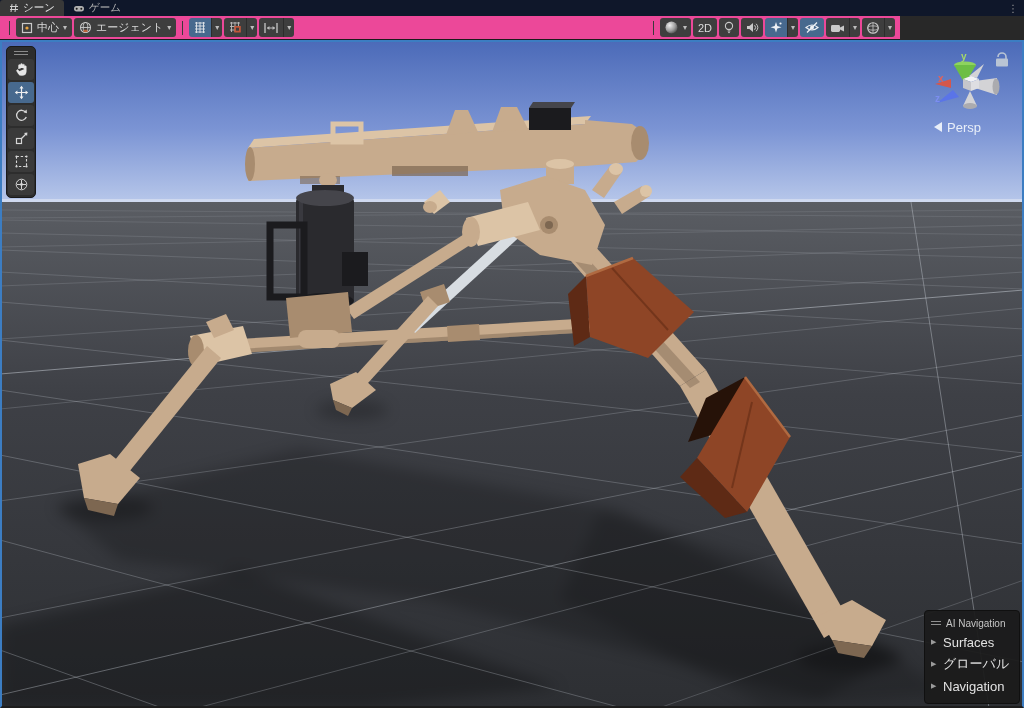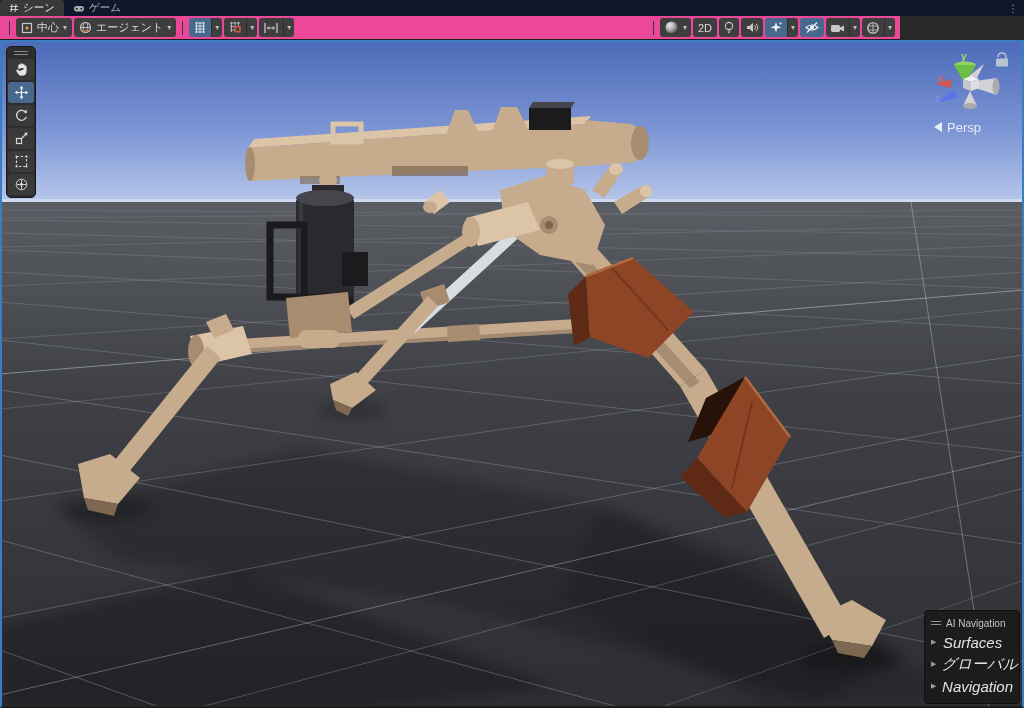--- a/index.html
+++ b/index.html
@@ -38,21 +38,21 @@
   .toolbtn.on{background:var(--ui-blue);}
 
   
   .ainav{position:absolute;right:2px;bottom:2px;width:96px;background:rgba(27,27,27,.93);border:1px solid #101010;border-radius:4px;padding:4px 6px 6px 6px;}
   .ainav .hdr{display:flex;align-items:center;gap:5px;height:16px;}
   .ainav .hgrip{display:flex;flex-direction:column;gap:2px;}
   .ainav .hgrip i{display:block;width:10px;height:1px;background:#8f8f8f;}
   .ainav .htitle{font-size:10px;color:#c6c6c6;white-space:nowrap;}
   .ainav .row{display:flex;align-items:center;gap:5px;height:22px;}
   .ainav .fold{font-size:7px;color:#9b9b9b;width:7px;}
-  .ainav .rlabel{font-size:15px;color:#e2e2e2;white-space:nowrap;font-style:italic;}
+  .ainav .rlabel{font-size:13px;color:#e2e2e2;white-space:nowrap;}
 
   text{font-family:"Liberation Sans",sans-serif;}
   
   .f-tan-light{fill:var(--tan-light);} .f-tan-mid{fill:var(--tan-mid);}
   .f-tan-dark{fill:var(--tan-dark);}  .f-tan-deep{fill:var(--tan-deep);}
   .f-metal{fill:var(--metal);} .f-metal-hi{fill:var(--metal-hi);} .f-metal-dark{fill:var(--metal-dark);}
   .f-seat{fill:var(--seat);} .f-seat-side{fill:var(--seat-side);}
   .s-seat-edge{stroke:var(--seat-edge);} .s-seat-crease{stroke:var(--seat-crease);}
   .f-silver{fill:var(--silver);}
   .gridline{stroke:var(--grid-line);stroke-width:1;}

